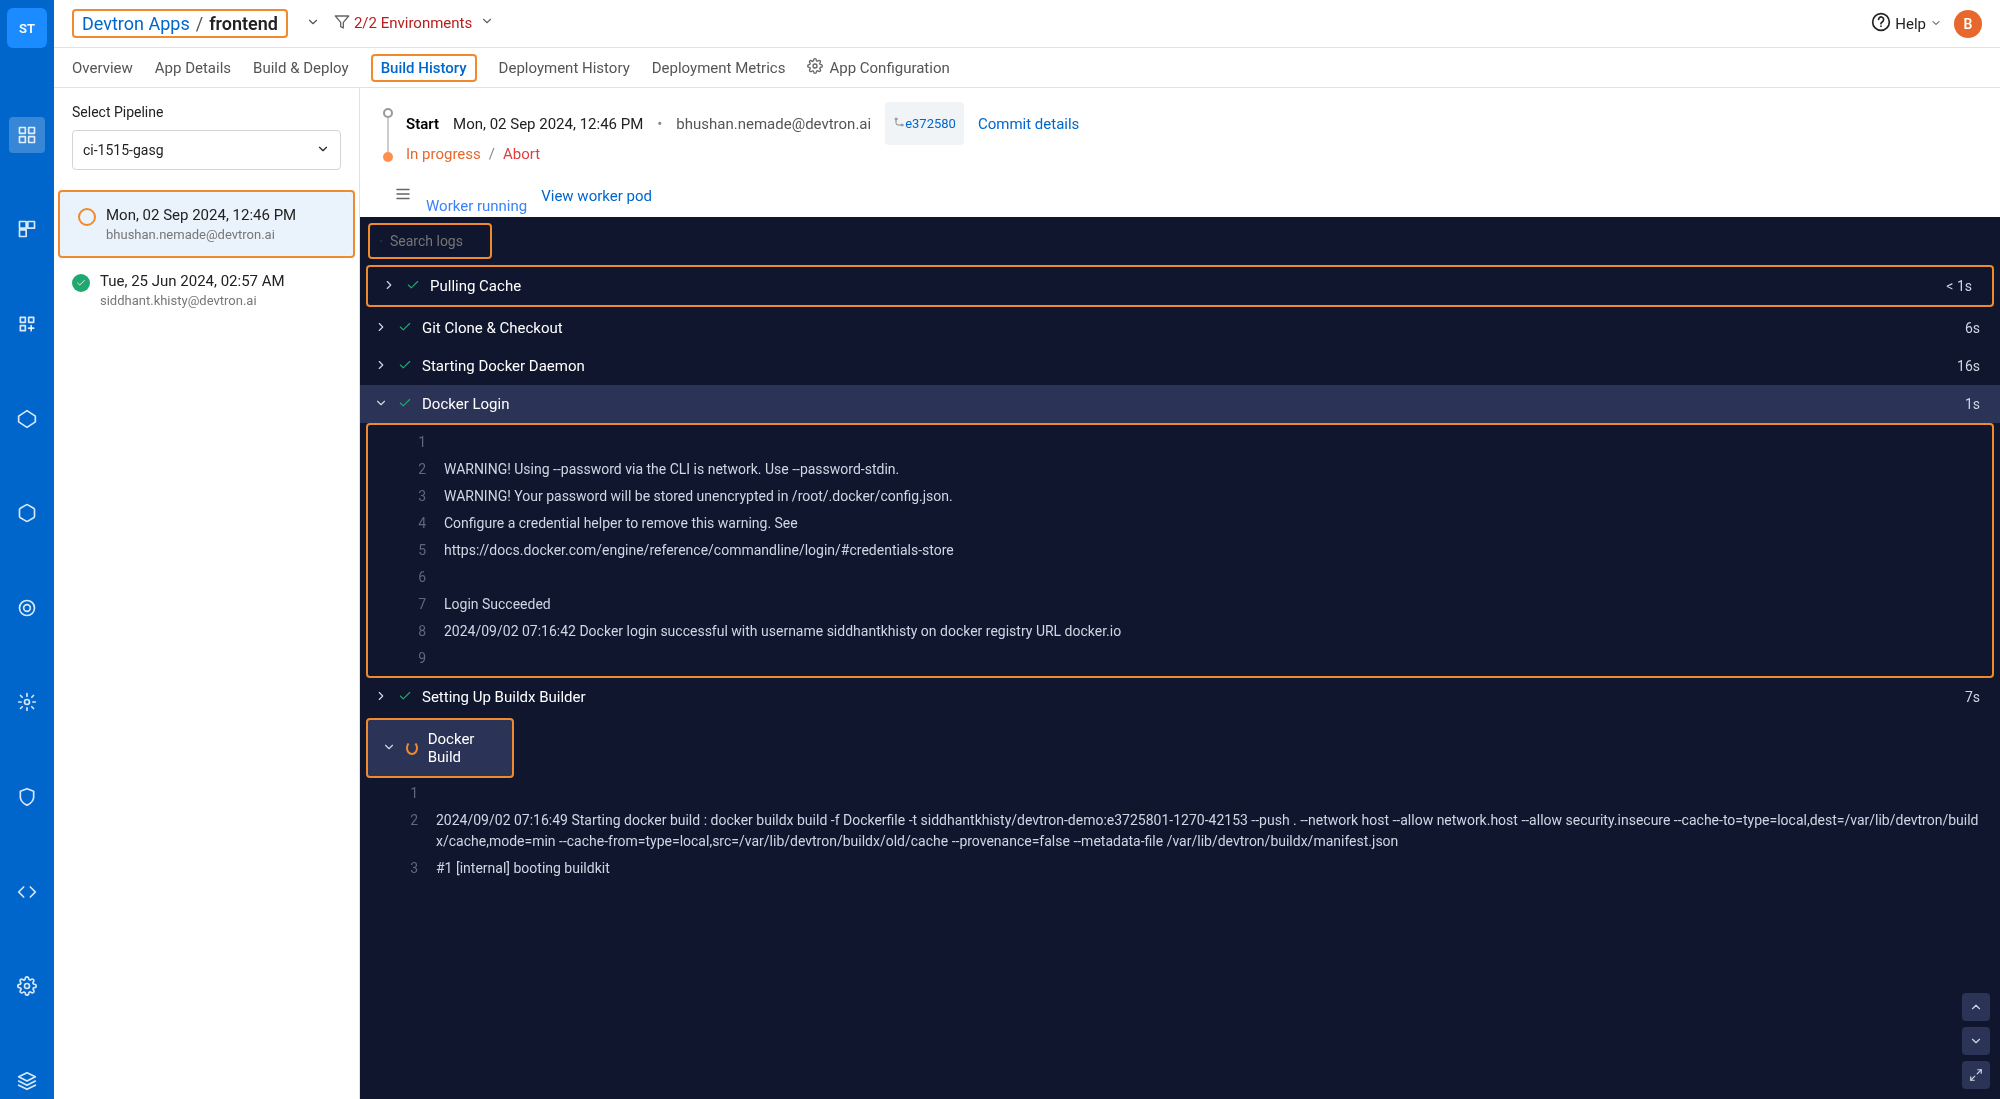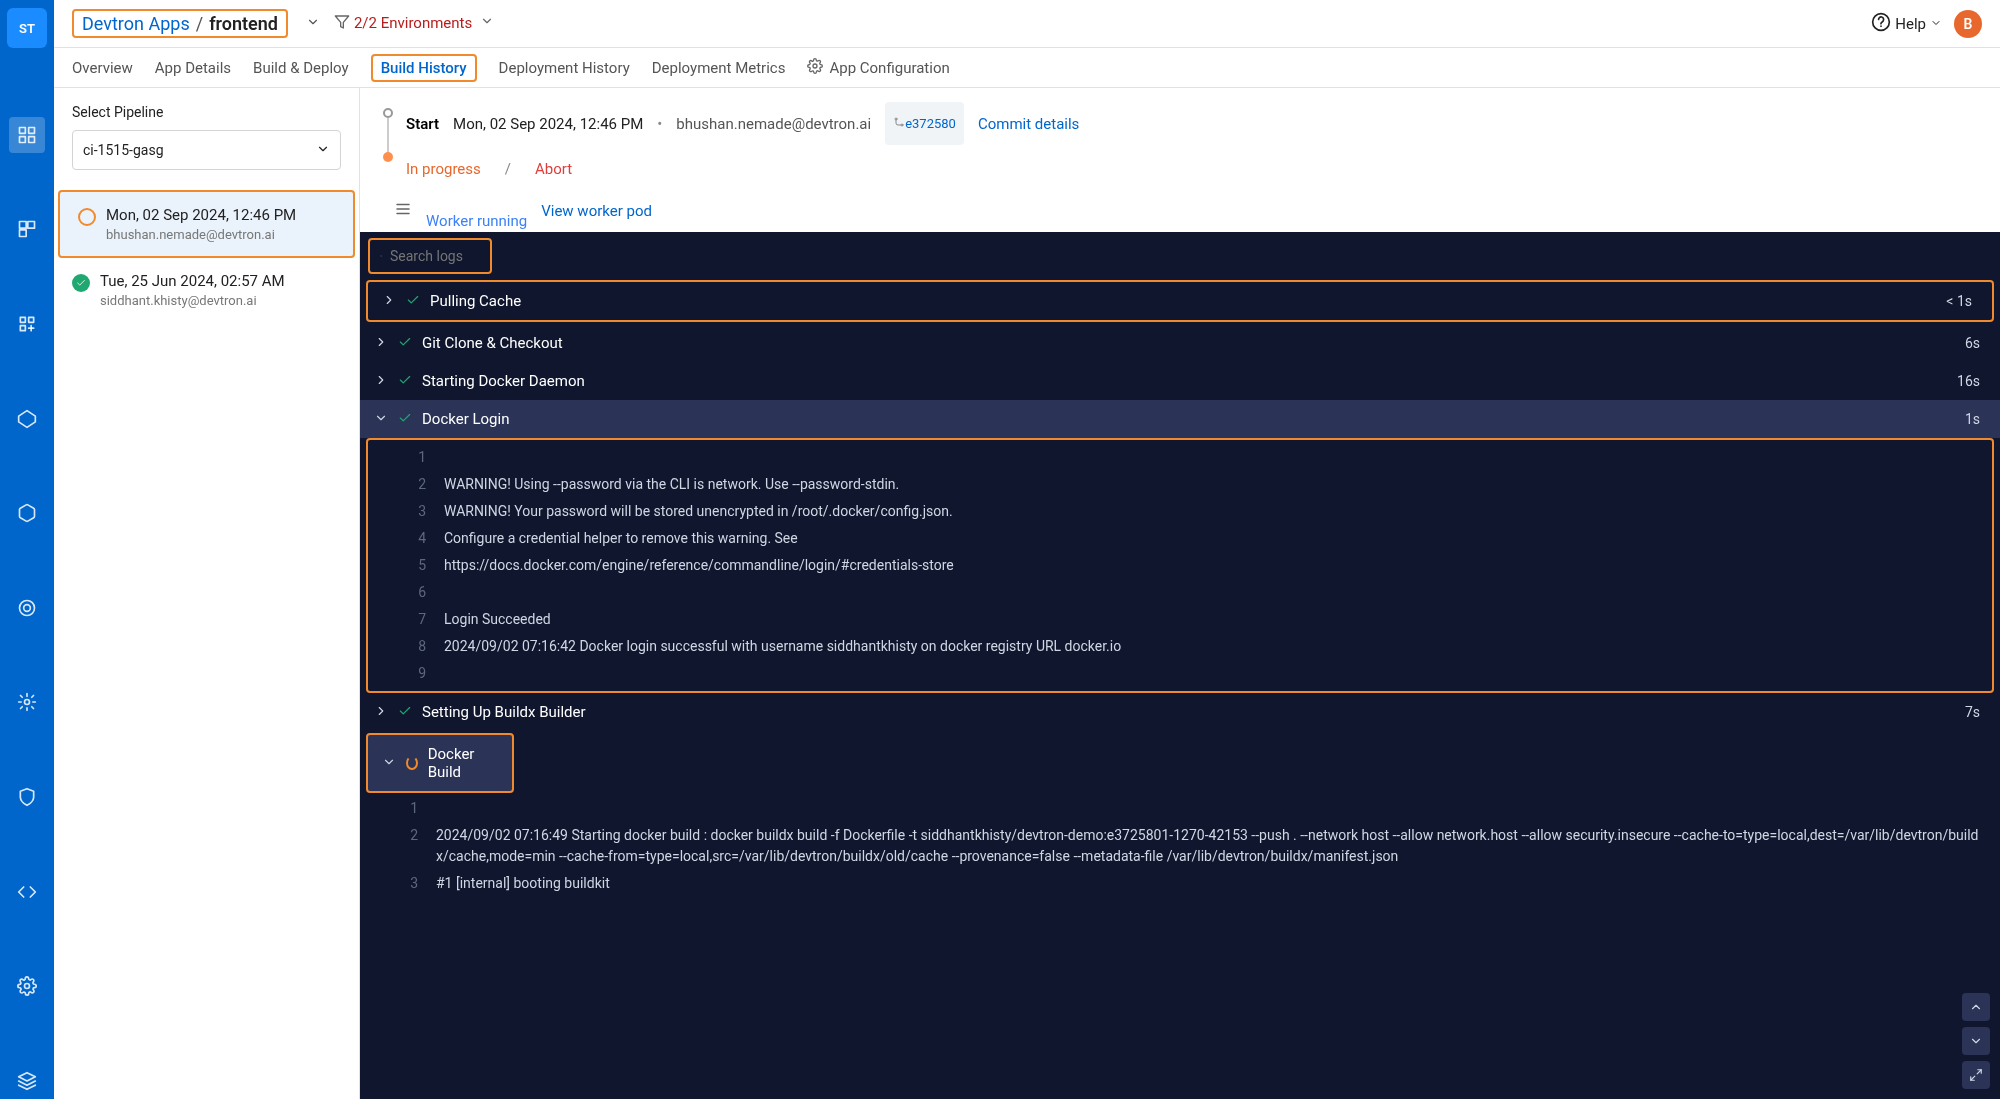--- a/index.html
+++ b/index.html
@@ -51,21 +51,21 @@
 .tl-prog { width: 10px; height: 10px; border-radius: 50%; background: #ff8f4c; }
 .rh-rows { flex: 1; }
 .rh-row1 { display: flex; align-items: center; gap: 14px; font-size: 15px; flex-wrap: wrap; }
 .rh-start { font-weight: 600; }
 .rh-date { color: #222; }
 .rh-dot { color: #888; }
 .rh-email { color: #555; }
 .commit-badge { background: #f1f4f7; border-radius: 4px; padding: 14px 8px; color: #0066cc; font-family: ui-monospace, Menlo, monospace; font-size: 13px; display: inline-flex; align-items: center; }
 .commit-badge .br { color: #888; }
 .commit-link { color: #0066cc; cursor: pointer; }
-.rh-row2 { display: flex; align-items: flex-end; gap: 24px; margin-top: 15px; font-size: 15px; }
+.rh-row2 { display: flex; align-items: flex-end; gap: 8px; margin-top: 0; font-size: 15px; }
 .in-progress { color: #e8672c; }
 .abort { color: #e03e3e; cursor: pointer; }
 .rh-sep { color: #888; }
 .rh-worker { display: flex; align-items: center; gap: 14px; margin: 10px 0 0 34px; font-size: 15px; }
 .rh-worker .wlabel { color: #3b82f6; margin-top: 20px; }
 .rh-worker .wlink { color: #0066cc; cursor: pointer; }
 .rh-worker .wicon { color: #666; }
 
 .subtabs { display: flex; gap: 18px; margin: 14px 0 0 56px; font-size: 15px; }
 .subtab { color: #555; cursor: pointer; padding: 4px 0 8px; }

